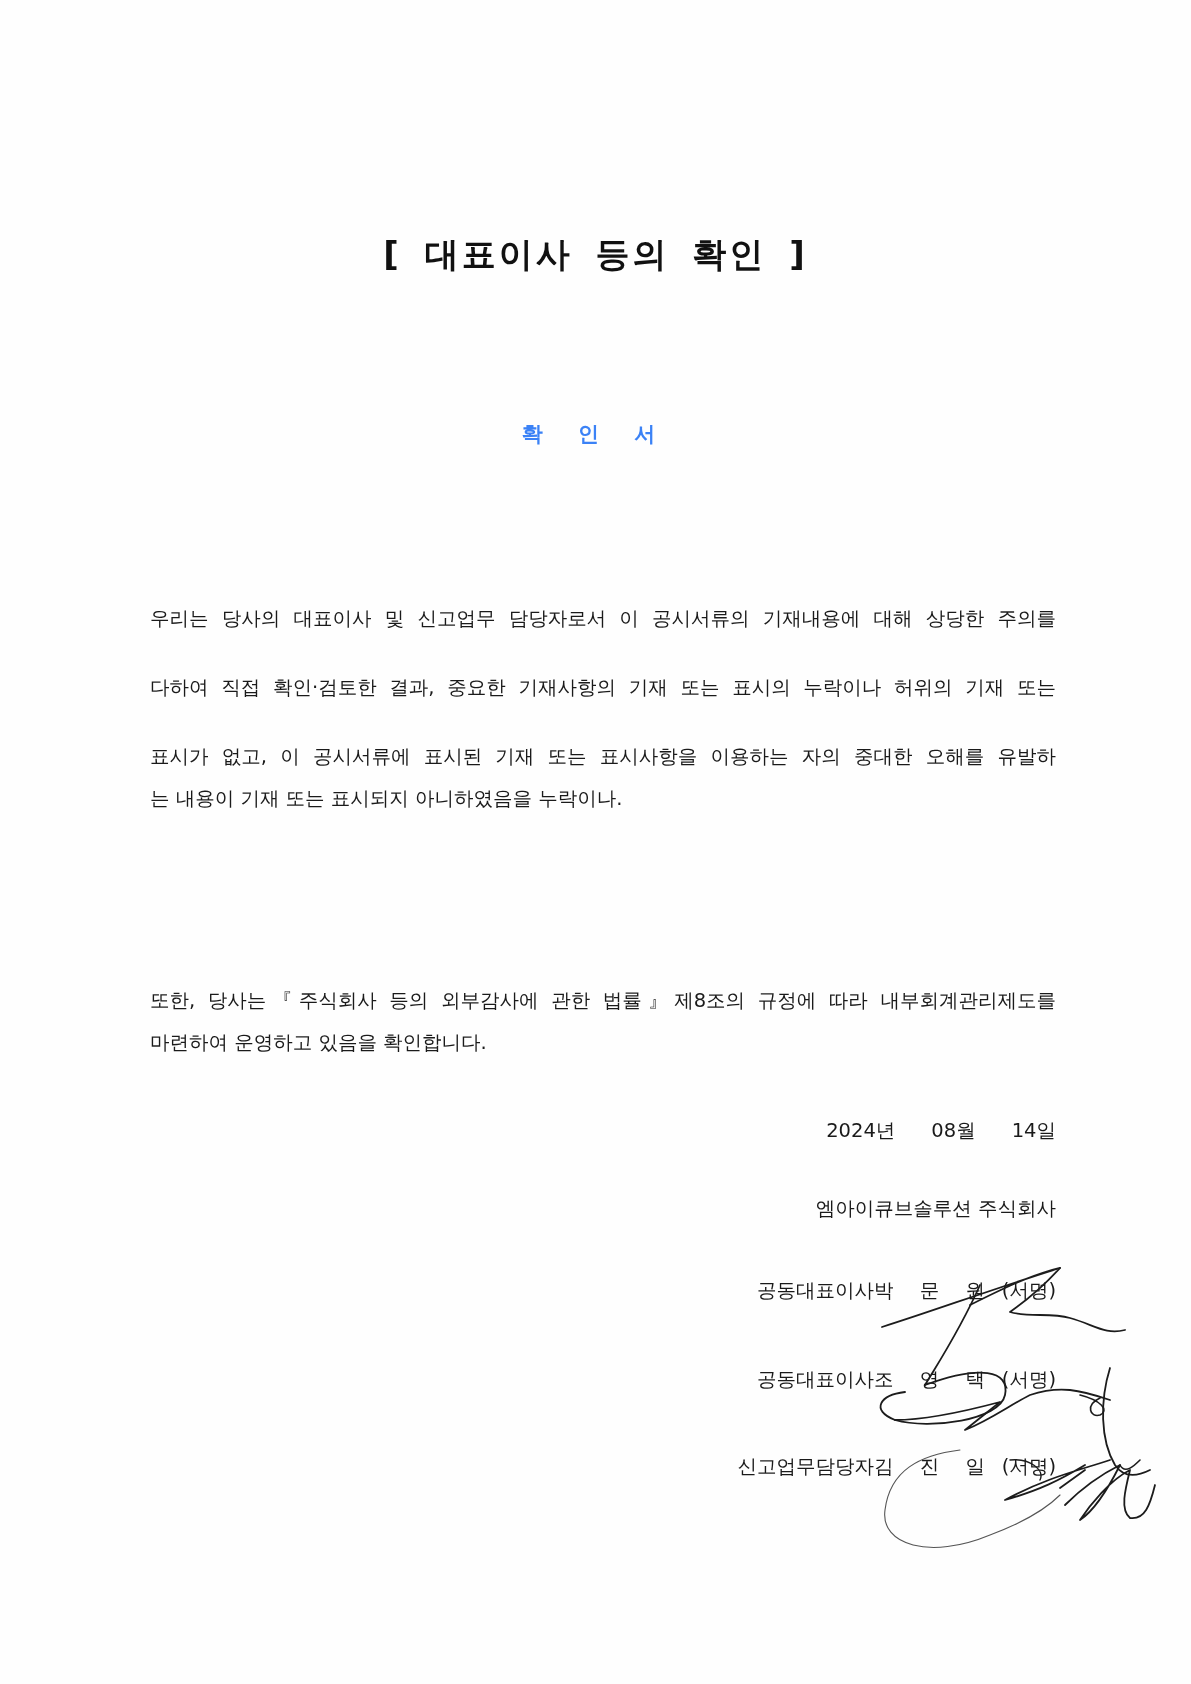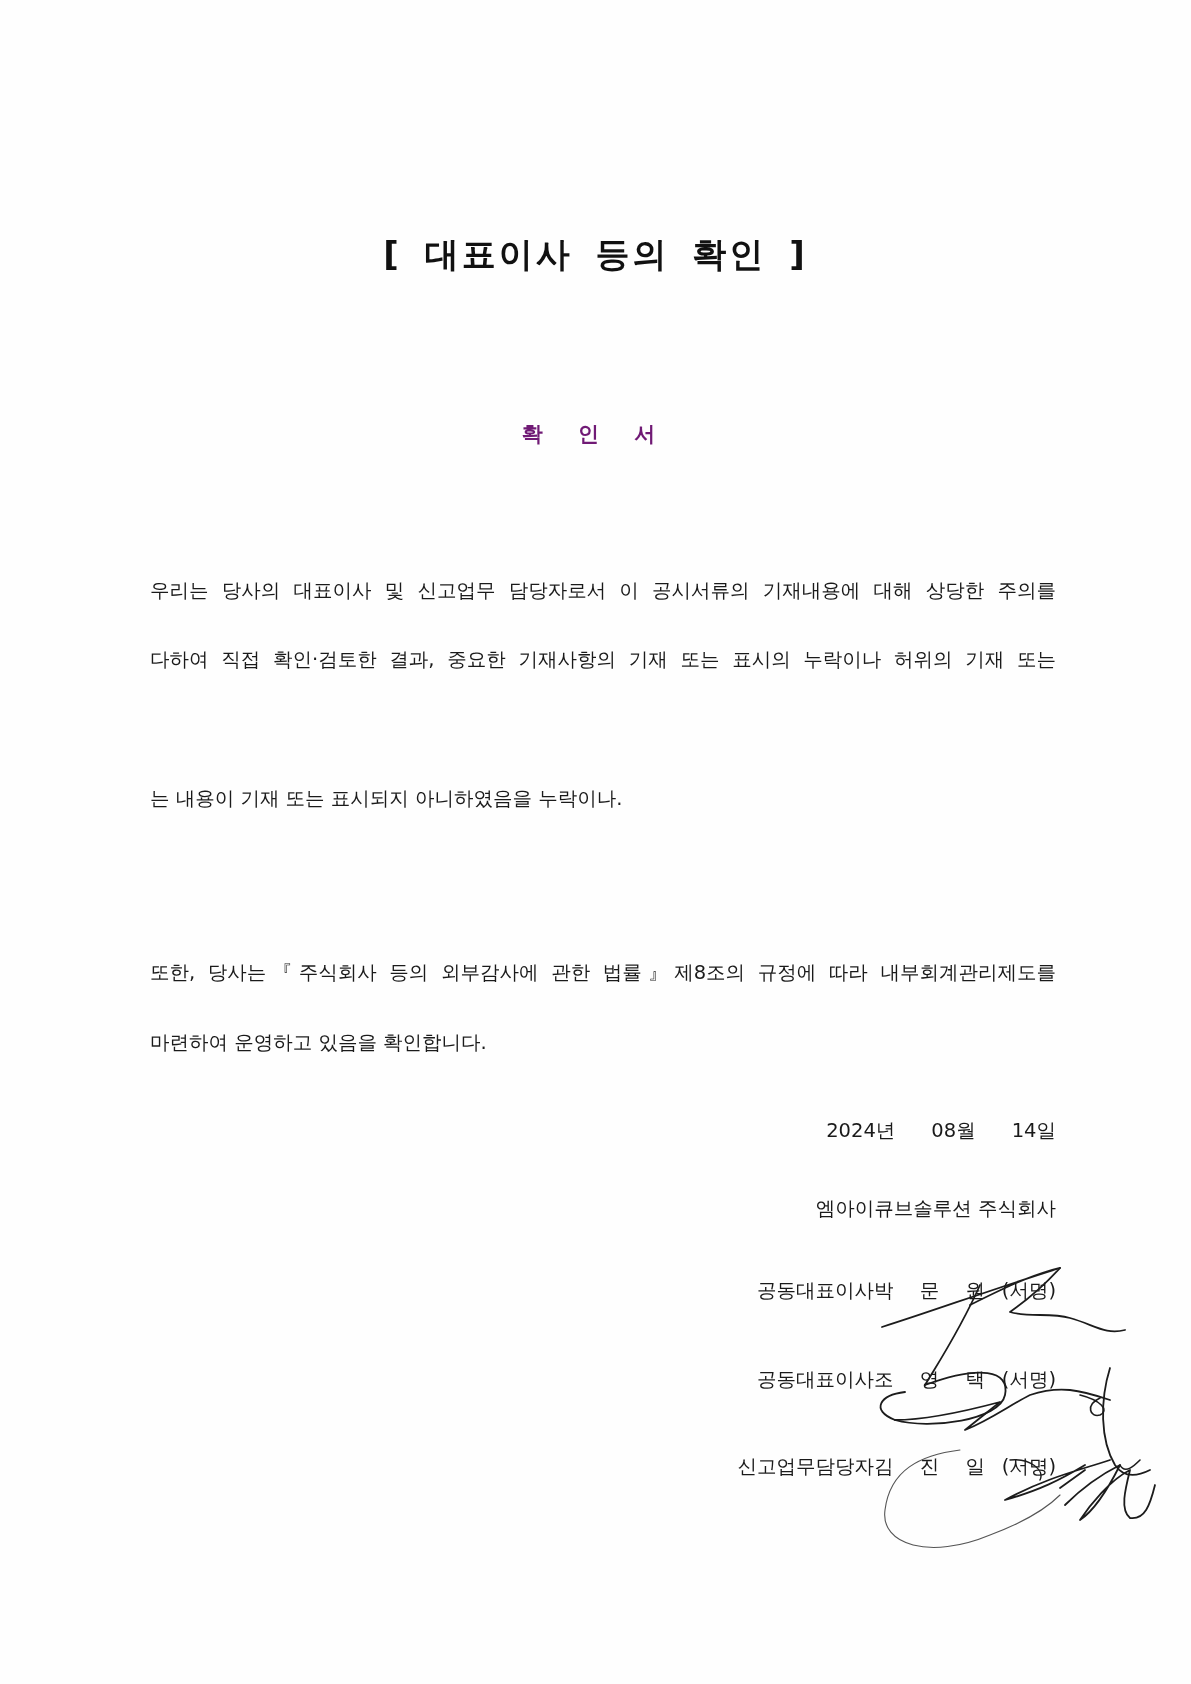--- a/index.html
+++ b/index.html
@@ -36,34 +36,35 @@
     }
     .subtitle {
       position: absolute;
       left: 0;
       width: 1191px;
       top: 420px;
       text-align: center;
       font-size: 21px;
       font-weight: bold;
       letter-spacing: 14px;
-      color: #701a75;
+      color: #3b82f6;
     }
     .para-line {
       position: absolute;
       left: 150px;
       width: 906px;
       font-size: 19.5px;
       line-height: 26px;
       white-space: nowrap;
       color: #1a1a1a;
     }
     .justify {
       text-align: justify;
       text-align-last: justify;
+      margin-top: 28px;
     }
     .right-line {
       position: absolute;
       right: 135px;
       font-size: 19.5px;
       line-height: 26px;
       white-space: nowrap;
       color: #1a1a1a;
     }
     .date span { display: inline-block; }
@@ -101,20 +102,21 @@
 <body>
 
 <div class="page">
 
   <div class="title">[ 대표이사 등의 확인 ]</div>
 
   <div class="subtitle">확 인 서</div>
 
   <div class="para-line justify" style="top:578px;">우리는 당사의 대표이사 및 신고업무 담당자로서 이 공시서류의 기재내용에 대해 상당한 주의를</div>
   <div class="para-line justify" style="top:647px;">다하여 직접 확인·검토한 결과, 중요한 기재사항의 기재 또는 표시의 누락이나 허위의 기재 또는</div>
+  <div class="para-line justify" style="top:716px;">표시가 없고, 이 공시서류에 표시된 기재 또는 표시사항을 이용하는 자의 중대한 오해를 유발하</div>
   <div class="para-line" style="top:786px;">는 내용이 기재 또는 표시되지 아니하였음을 누락이나.</div>
 
   <div class="para-line justify" style="top:960px;">또한, 당사는『주식회사 등의 외부감사에 관한 법률』제8조의 규정에 따라 내부회계관리제도를</div>
   <div class="para-line" style="top:1030px;">마련하여 운영하고 있음을 확인합니다.</div>
 
   <div class="right-line date" style="top:1118px;">
     <span>2024년</span><span class="gap"></span><span>08월</span><span class="gap"></span><span>14일</span>
   </div>
 
   <div class="right-line" style="top:1196px;margin-left:44px;">엠아이큐브솔루션 주식회사</div>

